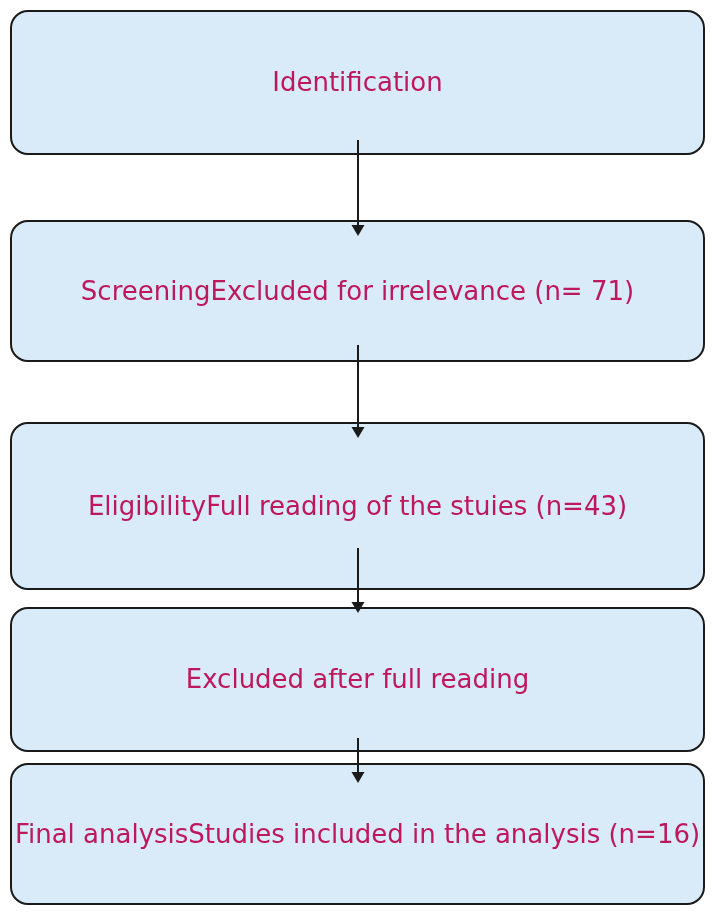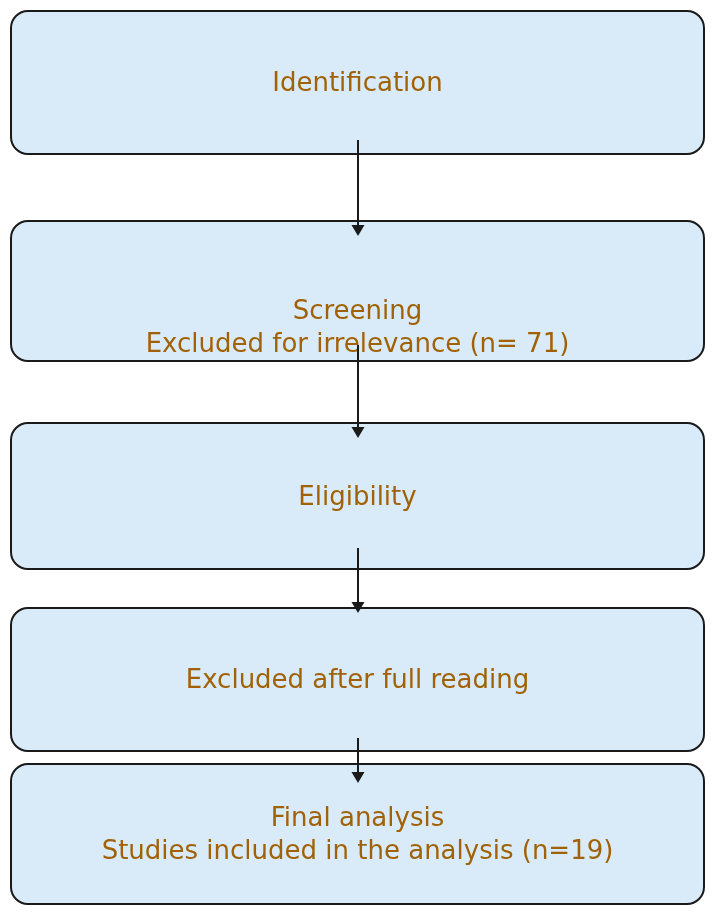--- a/index.html
+++ b/index.html
@@ -17,25 +17,25 @@
   }
   .node {
     position: absolute;
     left: 10px;
     width: 695px;
     box-sizing: border-box;
     background: #d9eaf8;
     border: 2.5px solid #1a1a1a;
     border-radius: 18px;
     display: flex;
-    flex-direction: column;
+    flex-direction: row;
     align-items: center;
     justify-content: center;
     text-align: center;
-    color: #a16207;
+    color: #be185d;
     font-size: 26px;
     line-height: 33px;
   }
   .node .line {
     display: block;
     white-space: nowrap;
   }
   .arrows {
     position: absolute;
     left: 0;
@@ -54,36 +54,37 @@
 </style>
 </head>
 <body>
 
 <div class="canvas">
 
   <div class="node" style="top:10px; height:145px;">
     <span class="line">Identification</span>
   </div>
 
-  <div class="node" style="top:220px; height:142px;justify-content:flex-end;">
+  <div class="node" style="top:220px; height:142px;">
     <span class="line">Screening</span>
     <span class="line">Excluded for irrelevance (n= 71)</span>
   </div>
 
-  <div class="node" style="top:422px; height:148px;">
+  <div class="node" style="top:422px; height:168px;">
     <span class="line">Eligibility</span>
+    <span class="line">Full reading of the stuies (n=43)</span>
   </div>
 
   <div class="node" style="top:607px; height:145px;">
     <span class="line">Excluded after full reading</span>
   </div>
 
   <div class="node" style="top:763px; height:142px;">
     <span class="line">Final analysis</span>
-    <span class="line">Studies included in the analysis (n=19)</span>
+    <span class="line">Studies included in the analysis (n=16)</span>
   </div>
 
   <svg class="arrows" width="715" height="913" viewBox="0 0 715 913" aria-hidden="true">
     <g>
       <line class="arrow-line" x1="358" y1="140" x2="358" y2="228"></line>
       <polygon class="arrow-head" points="351.5,225 364.5,225 358,236"></polygon>
     </g>
     <g>
       <line class="arrow-line" x1="358" y1="345" x2="358" y2="430"></line>
       <polygon class="arrow-head" points="351.5,427 364.5,427 358,438"></polygon>

